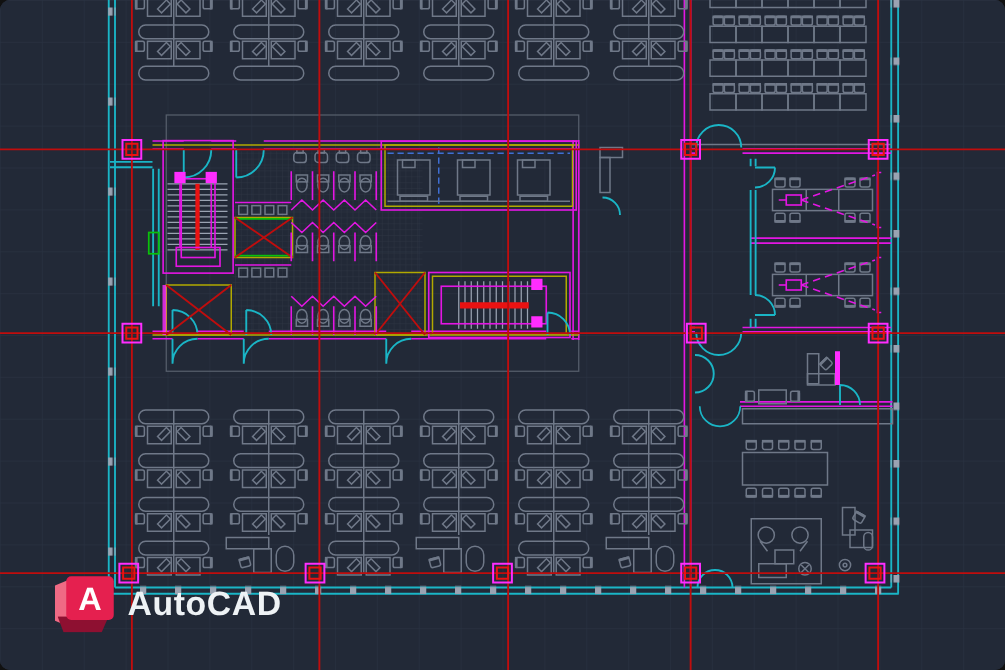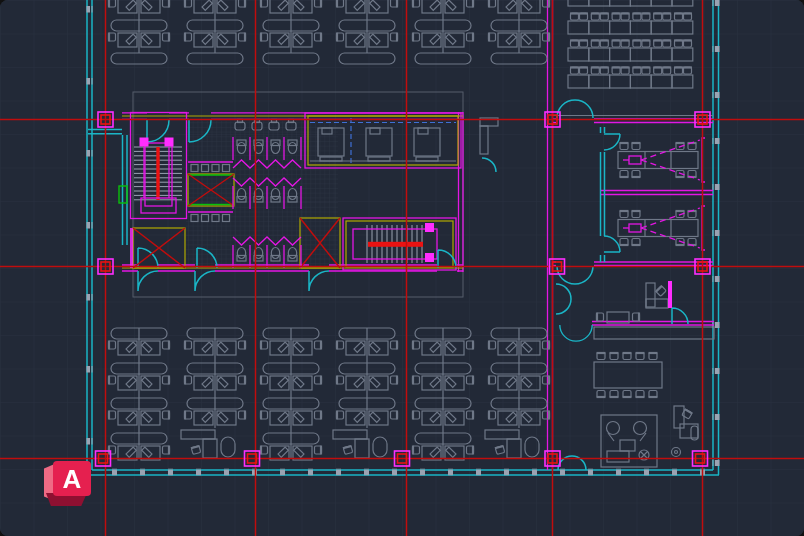--- a/index.html
+++ b/index.html
@@ -537,14 +537,15 @@
 </svg>
 
 <div class="logo">
   <div class="badge">
     <div class="side"></div>
     <div class="bot"></div>
     <div class="face">
           <span>A</span>
         </div>
   </div>
+  <span class="logo-text">AutoCAD</span>
 </div>
 </div>
 
 </body></html>

